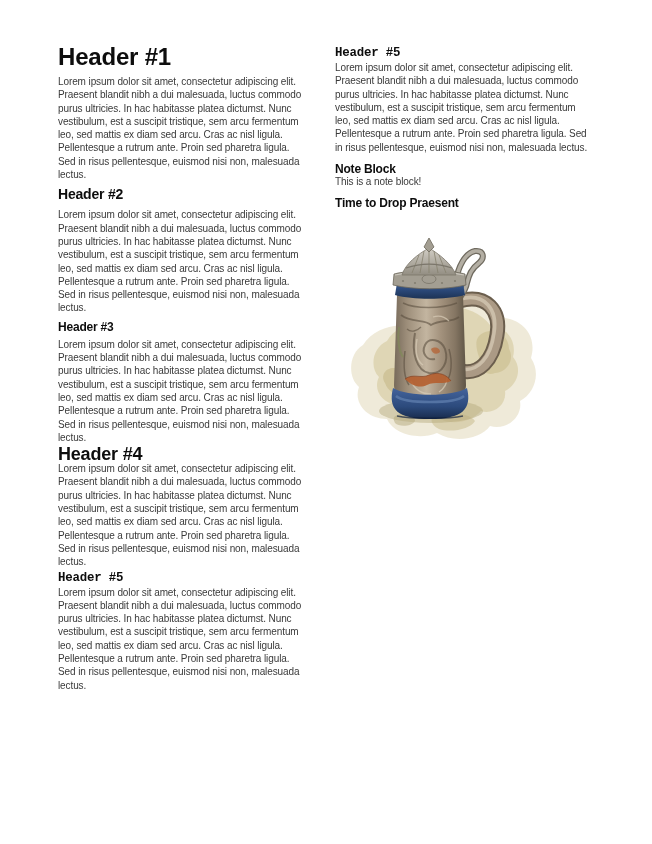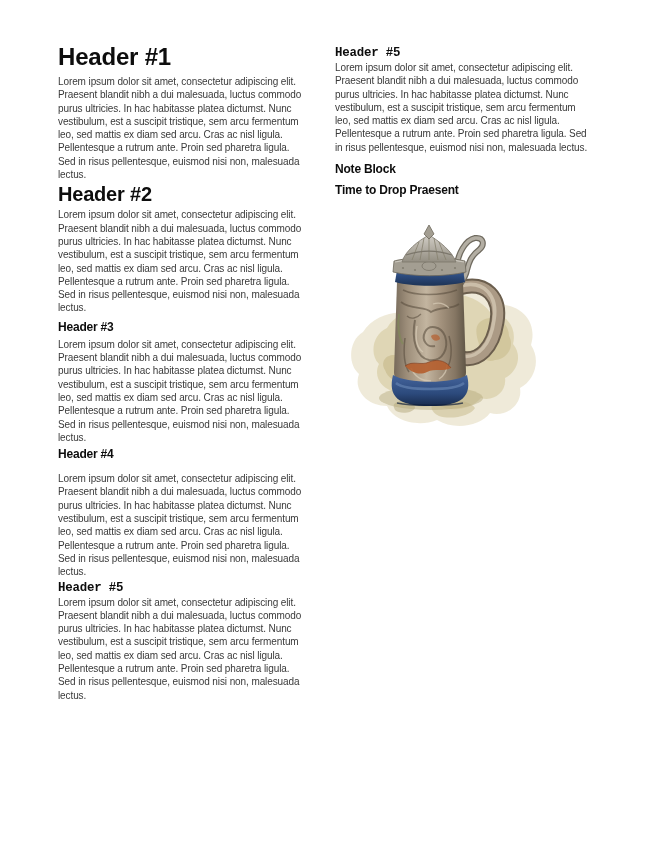--- a/index.html
+++ b/index.html
@@ -29,23 +29,23 @@
     letter-spacing: -0.1px;
   }
   p.body strong { font-weight: 700; }
 
   h1, h2, h3, h4, h5, h6 {
     color: #0d0d0d;
     font-weight: 700;
     letter-spacing: -0.2px;
   }
   h1 { font-size: 24px;   line-height: 26px; margin: 0 0 5px 0; }
-  h2 { font-size: 20px; line-height: 21px; margin: 3px 0 3px 0; }
+  h2 { font-size: 14px; line-height: 21px; margin: 3px 0 3px 0; }
   h3 { font-size: 12px;   line-height: 17px; margin: 4px 0 2px 0; }
-  h4 { font-size: 12px; line-height: 14px; margin: 3px 0 11px 0; }
+  h4 { font-size: 18px; line-height: 14px; margin: 3px 0 1px 0; }
   h5 { font-size: 12.4px; line-height: 13px; margin: 3px 0 1px 0; font-family: Liberation Mono, monospace; }
   h6 { font-size: 12px; line-height: 12px; margin: 9px 0 0 0; }
 
   .illustration {
     margin: 24px 0 0 10px;
     width: 202px; height: 212px;
   }
   .illustration svg { display: block; }
 </style>
 </head>
@@ -68,20 +68,21 @@
 
     <h5>Header #5</h5>
     <p class="body">Lorem ipsum dolor sit amet, consectetur adipiscing elit. Praesent blandit nibh a dui malesuada, luctus commodo purus ultricies. In hac habitasse platea dictumst. Nunc vestibulum, est a suscipit tristique, sem arcu fermentum leo, sed mattis ex diam sed arcu. Cras ac nisl ligula. Pellentesque a rutrum ante. Proin sed pharetra ligula. Sed in risus pellentesque, euismod nisi non, malesuada lectus.</p>
   </div>
 
   <div class="col col-right">
     <h5>Header #5</h5>
     <p class="body">Lorem ipsum dolor sit amet, consectetur adipiscing elit. Praesent blandit nibh a dui malesuada, luctus commodo purus ultricies. In hac habitasse platea dictumst. Nunc vestibulum, est a suscipit tristique, sem arcu fermentum leo, sed mattis ex diam sed arcu. Cras ac nisl ligula. Pellentesque a rutrum ante. Proin sed pharetra ligula. Sed in risus pellentesque, euismod nisi non, malesuada lectus.</p>
 
     <h6>Note Block</h6>
+    <p class="body">This is a note block!</p>
 
     <h6>Time to Drop Praesent</h6>
 
     <div class="illustration">
       <svg width="202" height="212" viewBox="0 0 202 212" xmlns="http://www.w3.org/2000/svg">
         <defs>
           <linearGradient id="gBody" x1="0" y1="0" x2="1" y2="0">
             <stop offset="0" stop-color="#776a5a"></stop>
             <stop offset="0.18" stop-color="#9d8e7a"></stop>
             <stop offset="0.45" stop-color="#c3b5a0"></stop>

